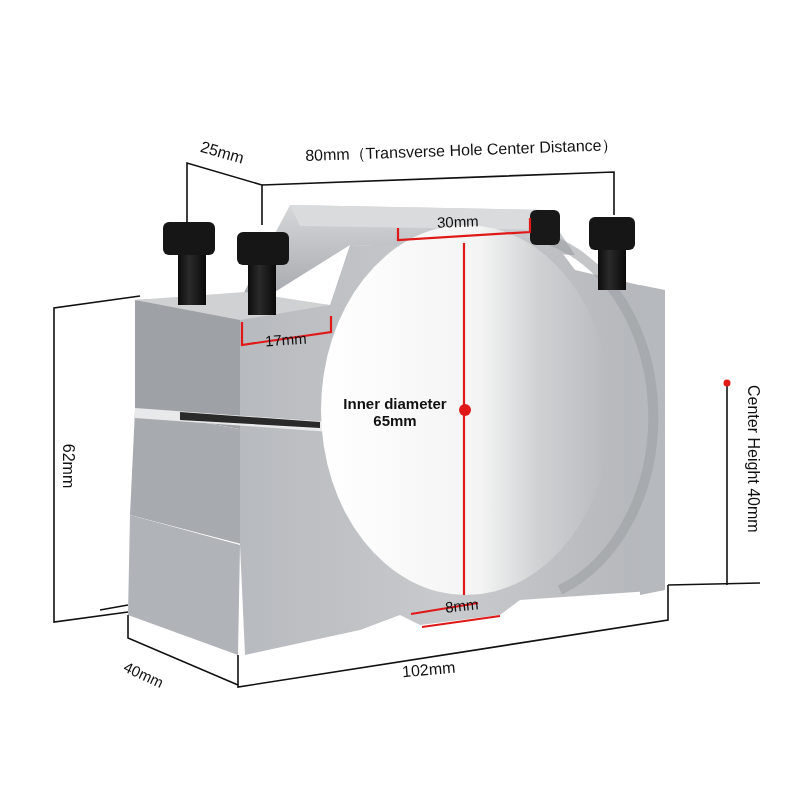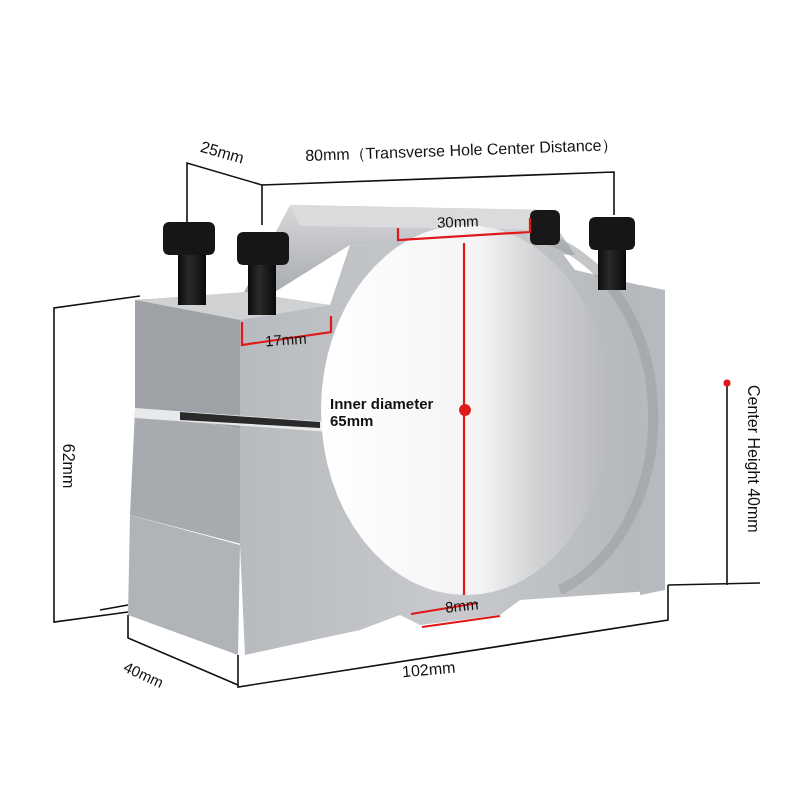--- a/index.html
+++ b/index.html
@@ -1,20 +1,20 @@
 <!DOCTYPE html>
 <html><head>
   <meta charset="utf-8">
   <style>
     html, body { margin: 0; padding: 0; background: #ffffff; }
     body { width: 800px; height: 800px; position: relative; overflow: hidden;
            font-family: "Liberation Sans", "DejaVu Sans", sans-serif; }
     #scene { position: absolute; left: 0; top: 0; width: 800px; height: 800px; }
     .lbl { position: absolute; color: #111; font-size: 15px; white-space: nowrap; line-height: 1; }
-    .lbl-center { }
+    .lbl-center { text-align: center; }
     .bold { font-weight: bold; }
   </style>
 </head>
 <body>
 
 <div id="scene">
   <svg width="800" height="800" viewBox="0 0 800 800">
     <defs>
       <linearGradient id="gFront" x1="0" y1="0" x2="1" y2="0">
         <stop offset="0" stop-color="#b7babe"></stop>

